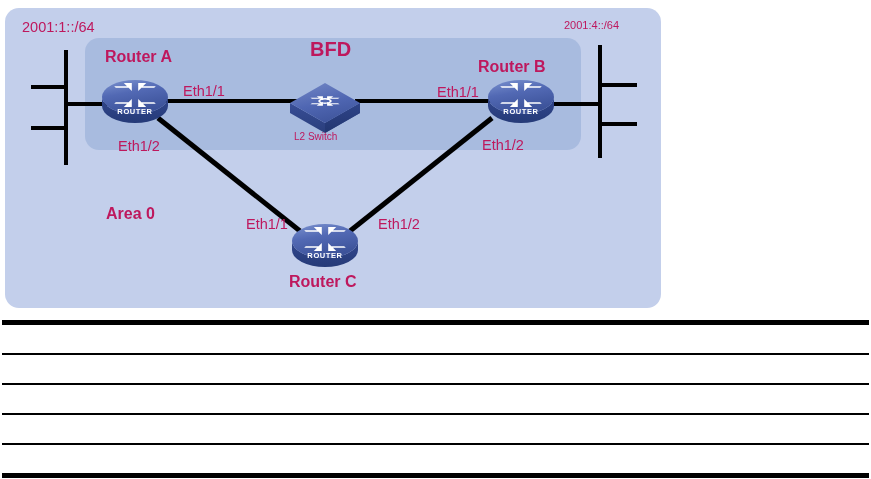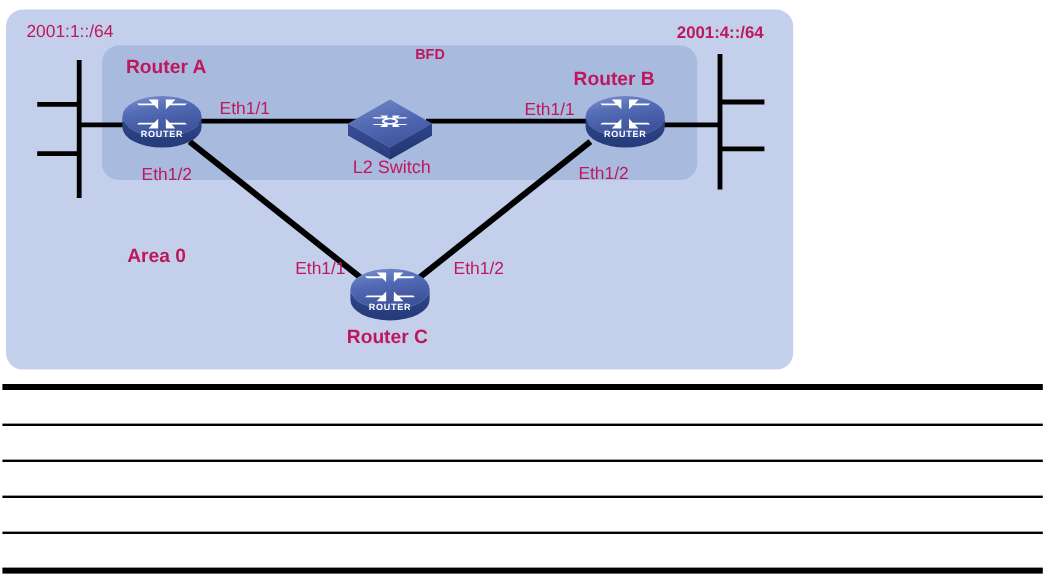--- a/index.html
+++ b/index.html
@@ -61,29 +61,29 @@
     position: absolute;
     color: #be185d;
     white-space: nowrap;
     line-height: 1;
   }
   .lbl-bold {
     font-weight: bold;
   }
 
   .net-left   { left: 22px;  top: 20px;  font-size: 14.5px; }
-  .net-right  { left: 564px; top: 20px;  font-size: 14px; font-weight: bold; }
+  .net-right  { left: 564px; top: 20px;  font-size: 11px; }
 
   .t-routerA  { left: 105px; top: 49px;  font-size: 16px; }
   .t-routerB  { left: 478px; top: 59px;  font-size: 16px; }
   .t-routerC  { left: 289px; top: 274px; font-size: 16px; }
-  .t-bfd      { left: 310px; top: 39px;  font-size: 12px; margin-left: 36px; }
+  .t-bfd      { left: 310px; top: 39px;  font-size: 20px; }
   .t-area0    { left: 106px; top: 206px; font-size: 16px; text-align: center; }
 
-  .t-l2switch { left: 294px; top: 132px; font-size: 15px; }
+  .t-l2switch { left: 294px; top: 132px; font-size: 10px; }
 
   .t-a-e11 { left: 183px; top: 84px;  font-size: 14.5px; }
   .t-a-e12 { left: 118px; top: 139px; font-size: 14.5px; }
   .t-b-e11 { left: 437px; top: 85px;  font-size: 14.5px; }
   .t-b-e12 { left: 482px; top: 138px; font-size: 14.5px; }
   .t-c-e11 { left: 246px; top: 217px; font-size: 14.5px; }
   .t-c-e12 { left: 378px; top: 217px; font-size: 14.5px; }
 
   
   #table-block {

